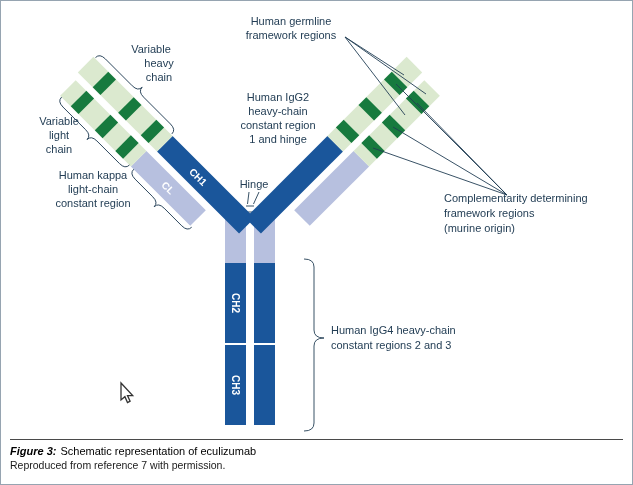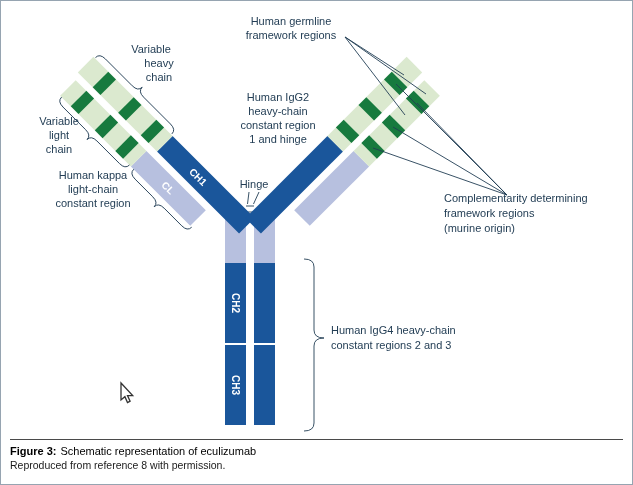--- a/index.html
+++ b/index.html
@@ -14,21 +14,21 @@
   .grn{fill:#dbe9cf;}
   .dgr{fill:#177a3e;}
   .lbl{font-size:11px;fill:#233e55;}
   .seg{font-size:10px;font-weight:bold;fill:#ffffff;}
   .ln{stroke:#233e55;stroke-width:0.9;fill:none;}
   .caption{
     position:absolute;left:9px;right:9px;top:438px;
     border-top:1px solid #4a4a4a;padding-top:5px;
     font-size:11px;color:#000;
   }
-  .figlabel{font-weight:bold;}
+  .figlabel{font-weight:bold;font-style:italic;}
   .captitle{font-weight:normal;margin-left:4px;}
   .cap2{margin-top:2px;font-size:10.5px;color:#1a1a1a;}
 </style>
 </head>
 <body>
 
 <div class="figure">
   <svg width="633" height="438" viewBox="0 0 633 438">
 
     <g>
@@ -131,15 +131,15 @@
 
     <g transform="translate(120,382) scale(1.3)">
       <path d="M0,0 L0,13 L3,10.5 L5,15 L7,14 L5,9.7 L9,9.7 Z" fill="#ffffff" stroke="#333333" stroke-width="1"></path>
     </g>
   </svg>
 
   <div class="caption">
     <div class="cap1">
       <span class="figlabel">Figure 3:</span><span class="captitle">Schematic representation of eculizumab</span>
     </div>
-    <div class="cap2">Reproduced from reference 8 with permission.</div>
+    <div class="cap2">Reproduced from reference 7 with permission.</div>
   </div>
 </div>
 
 </body></html>

